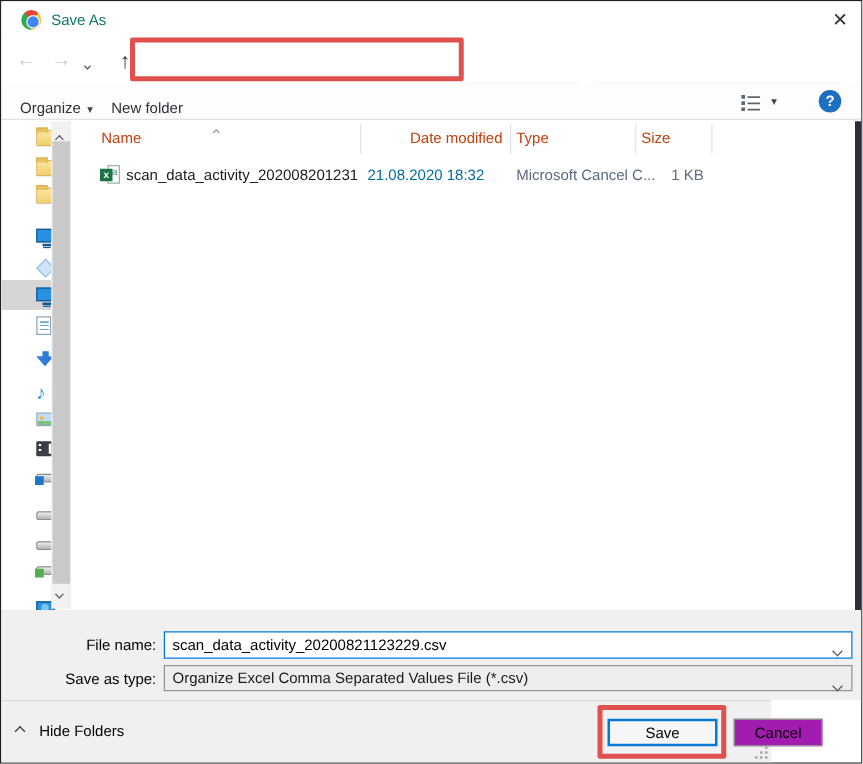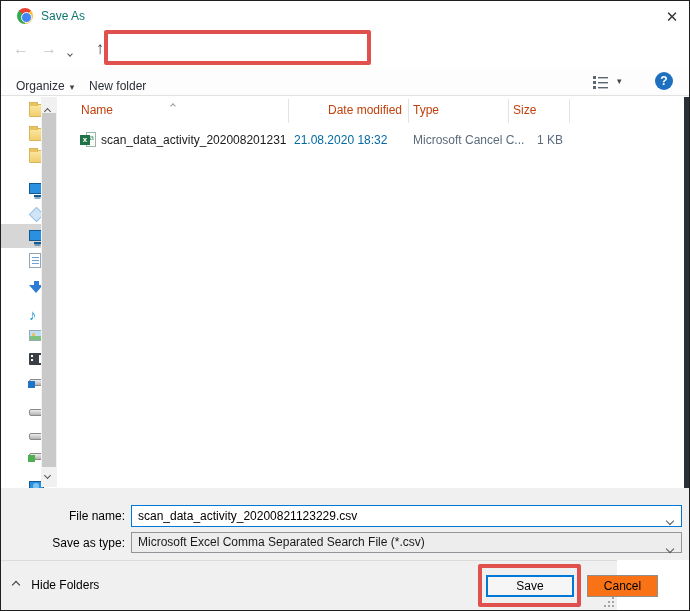--- a/index.html
+++ b/index.html
@@ -121,21 +121,21 @@
     padding:0 0 0 6px;font-family:inherit;font-size:12px;color:#000;background:transparent;}
   .fld-stype{top:44px;height:21px;background:#ededed;border:1px solid #919599;color:#1a1a1a;
     line-height:19px;padding-left:6px;}
   .fld-chev{position:absolute;right:8px;top:7px;}
   
   .footer{position:absolute;left:0;top:559px;width:616px;height:50px;background:#f0f0f0;border-top:1px solid #dcdcdc;}
   .hidefolders{position:absolute;left:12px;top:14px;height:20px;line-height:20px;color:#000;}
   .hf-chev{display:inline-block;margin-right:9px;position:relative;top:-1px;}
   .btn{position:absolute;top:14px;height:22px;text-align:center;line-height:19px;color:#000;cursor:default;}
   .btn-save{left:485px;width:88px;background:#f6f6f6;border:2px solid #0f78c8;}
-  .btn-cancel{left:586px;width:71px;background:#f97316;border:1px solid #8f8f8f;line-height:20px;}
+  .btn-cancel{left:586px;width:71px;background:#a21caf;border:1px solid #8f8f8f;line-height:20px;}
   .grip{position:absolute;right:3px;bottom:3px;width:11px;height:11px;}
   .grip::before{content:"";position:absolute;right:0;bottom:0;width:2px;height:2px;background:#a5a5a5;
     box-shadow:-4px 0 #a5a5a5,0 -4px #a5a5a5,-8px 0 #a5a5a5,-4px -4px #a5a5a5,0 -8px #a5a5a5;}
   
   .chv{display:inline-block;width:6px;height:6px;border-style:solid;border-color:#555;
     border-width:0 1.5px 1.5px 0;transform:rotate(45deg);}
   .chv-up{transform:rotate(-135deg);}
   .annotation{position:absolute;border:4px solid #e0514d;border-radius:2px;z-index:50;pointer-events:none;}
   .anno-address{left:103px;top:29px;width:267px;height:35px;}
   .anno-save{left:477px;top:563px;width:103px;height:43px;}
@@ -249,21 +249,21 @@
   <div class="edge-strip"></div>
 
   <div class="bottompanel">
     <div class="fld-label lbl-fname">File name:</div>
     <div class="field fld-fname" style="border-color: rgb(0, 120, 215);">
       <input value="scan_data_activity_20200821123229.csv" style="">
       <span class="fld-chev"><span class="chv"></span></span>
     </div>
     <div class="fld-label lbl-stype">Save as type:</div>
     <div class="field fld-stype">
-      <span>Microsoft Excel Comma Separated Search File (*.csv)</span>
+      <span>Organize Excel Comma Separated Values File (*.csv)</span>
       <span class="fld-chev" style="top:6px;"><span class="chv"></span></span>
     </div>
   </div>
 
   <div class="footer">
     <div class="hidefolders">
       <span class="hf-chev"><span class="chv chv-up" style="border-color:#333;"></span></span>
       <span>Hide Folders</span>
     </div>
     <div class="btn btn-save" style="border-color: rgb(0, 120, 215);">Save</div>

